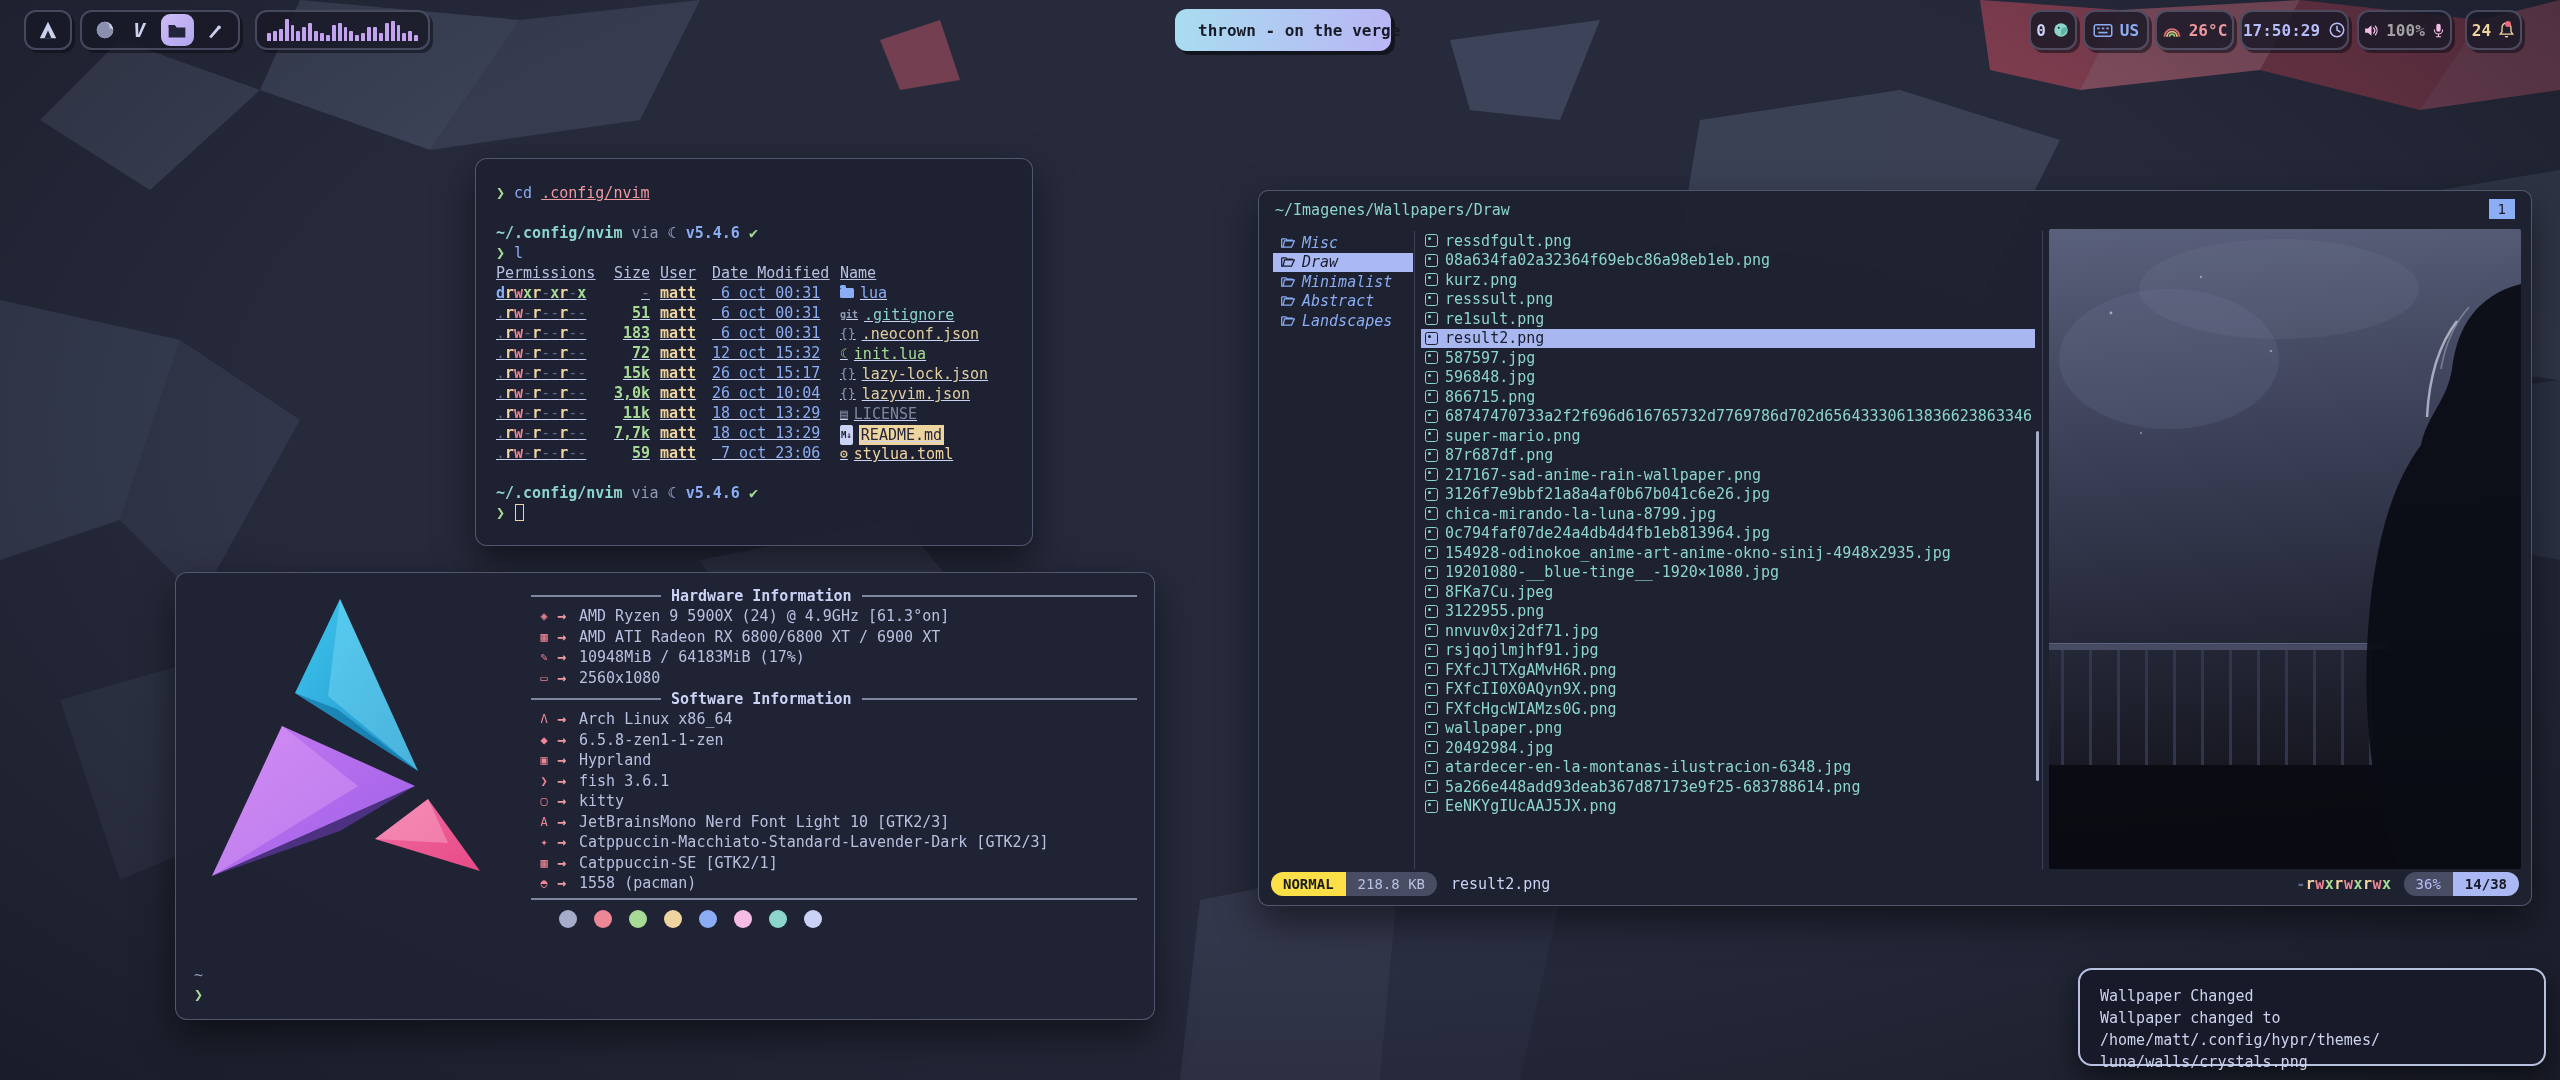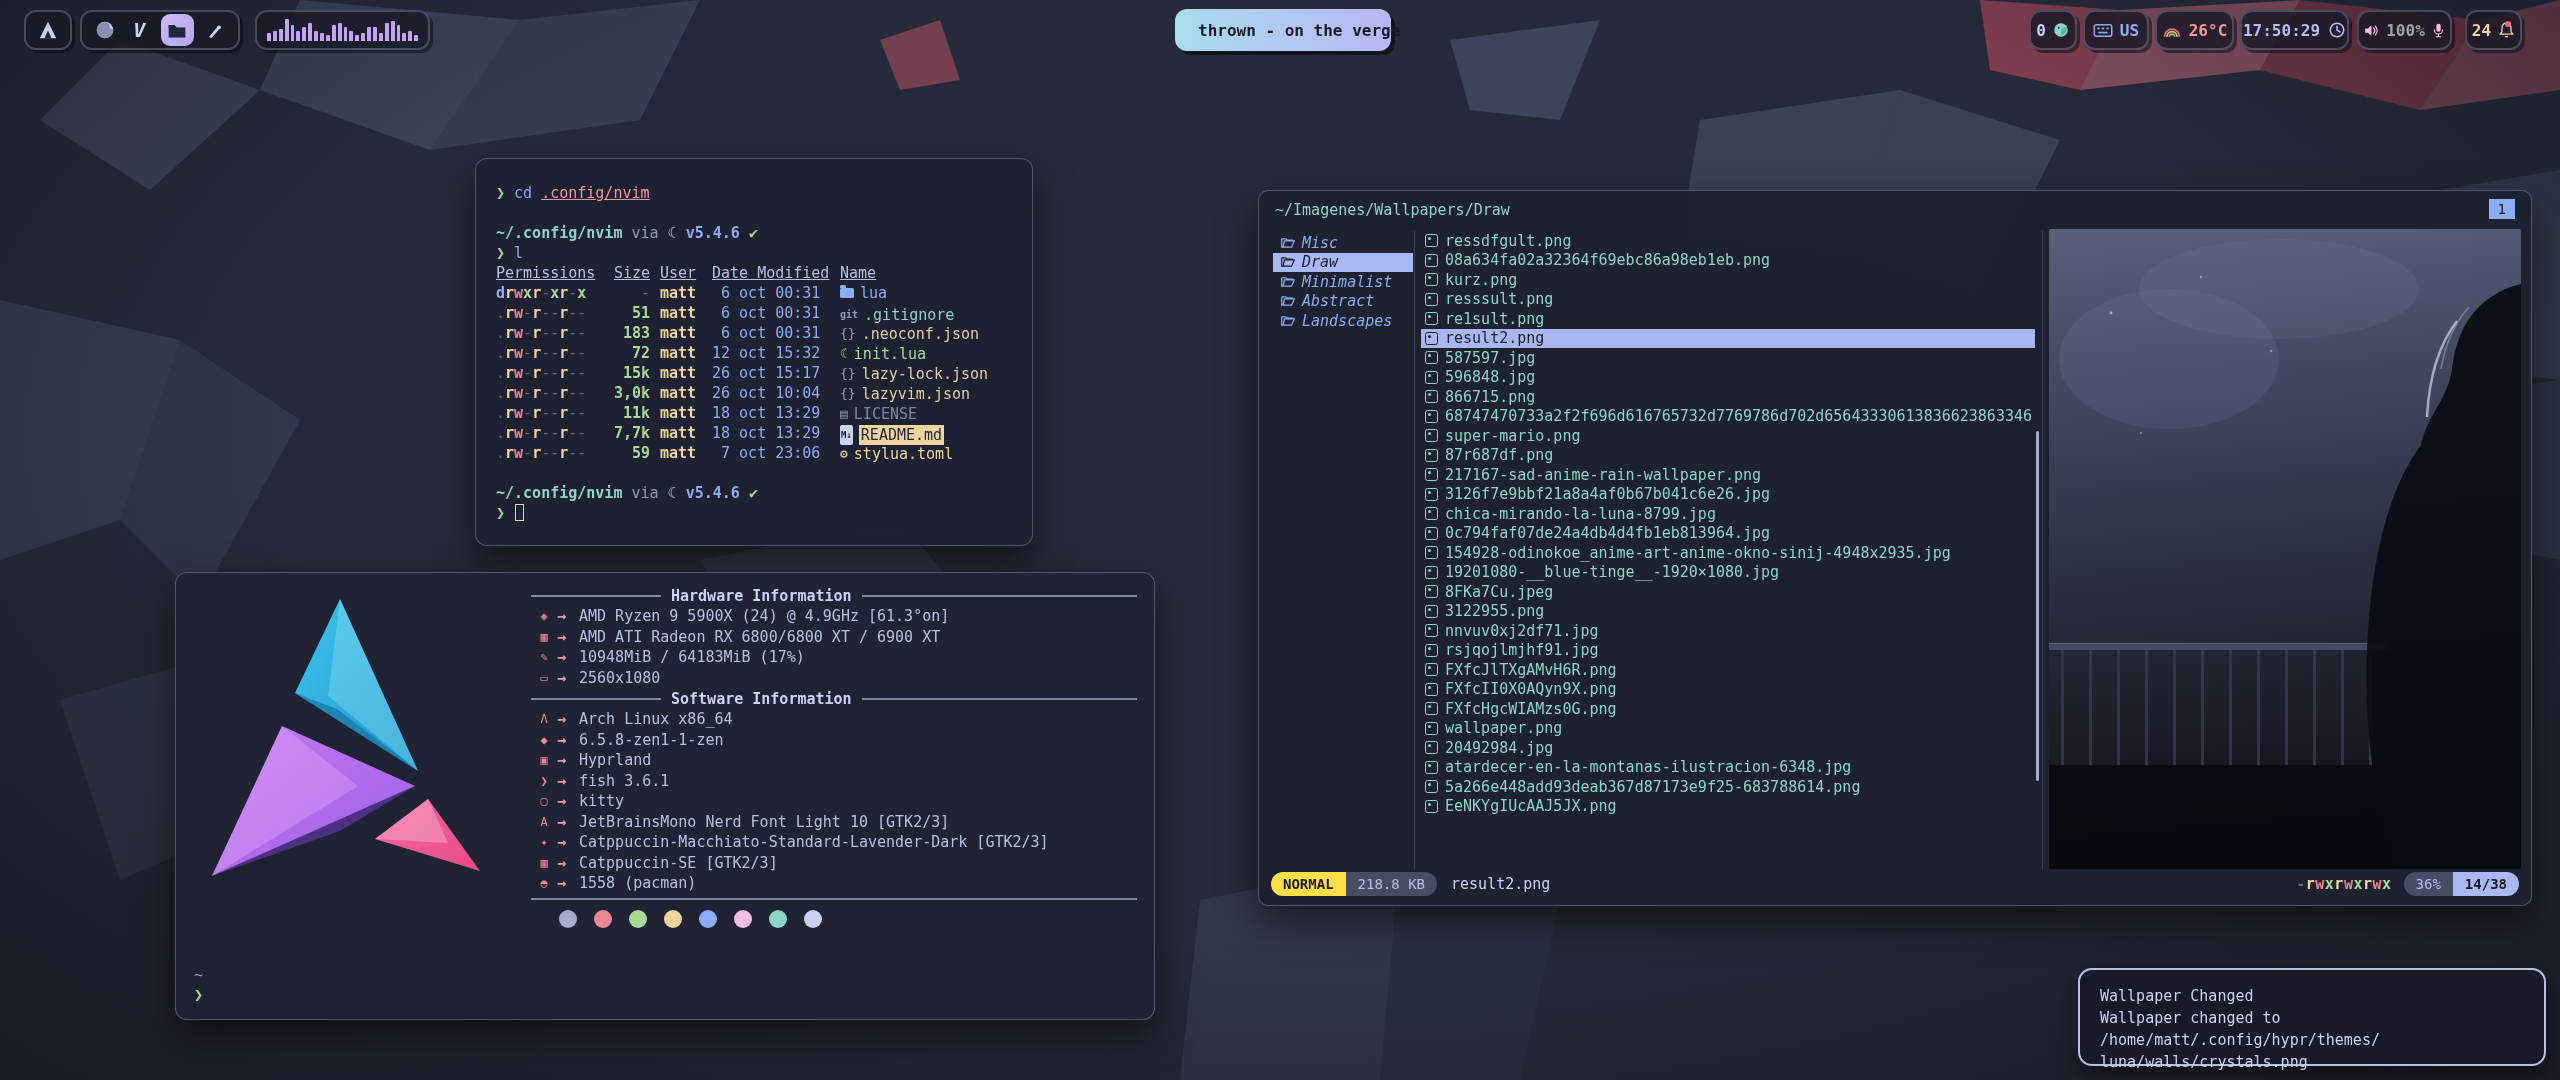--- a/index.html
+++ b/index.html
@@ -44,21 +44,21 @@
   
   #terminal{left:475px;top:158px;width:558px;height:388px;background:rgba(30,33,49,.96);
     padding:24px 20px;font-size:15px;line-height:20px;color:#cad3f5;}
   .tline{white-space:pre;height:20px;}
   .blank{height:20px;}
   .p-green{color:#a6da95;} .p-blue{color:#8aadf4;} .p-teal{color:#8bd5ca;font-weight:bold;}
   .p-dim{color:#939ab7;} .p-lav{color:#b7bdf8;} .p-bblue{color:#8aadf4;font-weight:bold;}
   .arg-link{color:#ee99a0;text-decoration:underline;}
   .cursor-box{display:inline-block;width:9px;height:17px;border:1.5px solid #e7d3a8;
     vertical-align:-3px;margin-left:1px;}
-  .lsgrid{display:grid;grid-template-columns:100px 44px 42px 118px auto;gap:18px 10px;height:20px;align-items:baseline;}
+  .lsgrid{display:grid;grid-template-columns:100px 44px 42px 118px auto;gap:18px 10px;height:20px;align-items:baseline;text-decoration:underline;}
   .lsh span{color:#b8c0e0;text-decoration:underline;}
   .c-size{text-align:right;color:#a6da95;font-weight:bold;}
   .lr0 .c-size{color:#6e738d;font-weight:normal;}
   .c-user{color:#eed49f;font-weight:bold;}
   .c-date{color:#8aadf4;white-space:pre;}
   .c-name{display:flex;align-items:center;gap:6px;white-space:nowrap;}
   .pc-r{color:#eed49f;font-weight:bold;} .pc-w{color:#ed8796;font-weight:bold;}
   .pc-x{color:#a6da95;font-weight:bold;} .pc-d{color:#8aadf4;font-weight:bold;} .pc-dim{color:#62678a;}
   .fico{font-size:13px;flex:none;}
   .folderico{display:inline-block;flex:none;width:14px;height:10px;background:#8aadf4;border-radius:1.5px;position:relative;}
@@ -473,21 +473,21 @@
         <span>JetBrainsMono Nerd Font Light 10 [GTK2/3]</span>
       </div>
     <div class="frow-i">
         <span class="ic">✦</span>
         <span class="ar">→</span>
         <span>Catppuccin-Macchiato-Standard-Lavender-Dark [GTK2/3]</span>
       </div>
     <div class="frow-i">
         <span class="ic">▦</span>
         <span class="ar">→</span>
-        <span>Catppuccin-SE [GTK2/3]</span>
+        <span>Catppuccin-SE [GTK2/1]</span>
       </div>
     <div class="frow-i">
         <span class="ic">◓</span>
         <span class="ar">→</span>
         <span>1558 (pacman)</span>
       </div>
     <div class="fbox-bottom"></div>
   </div>
 
   <div class="dots">

